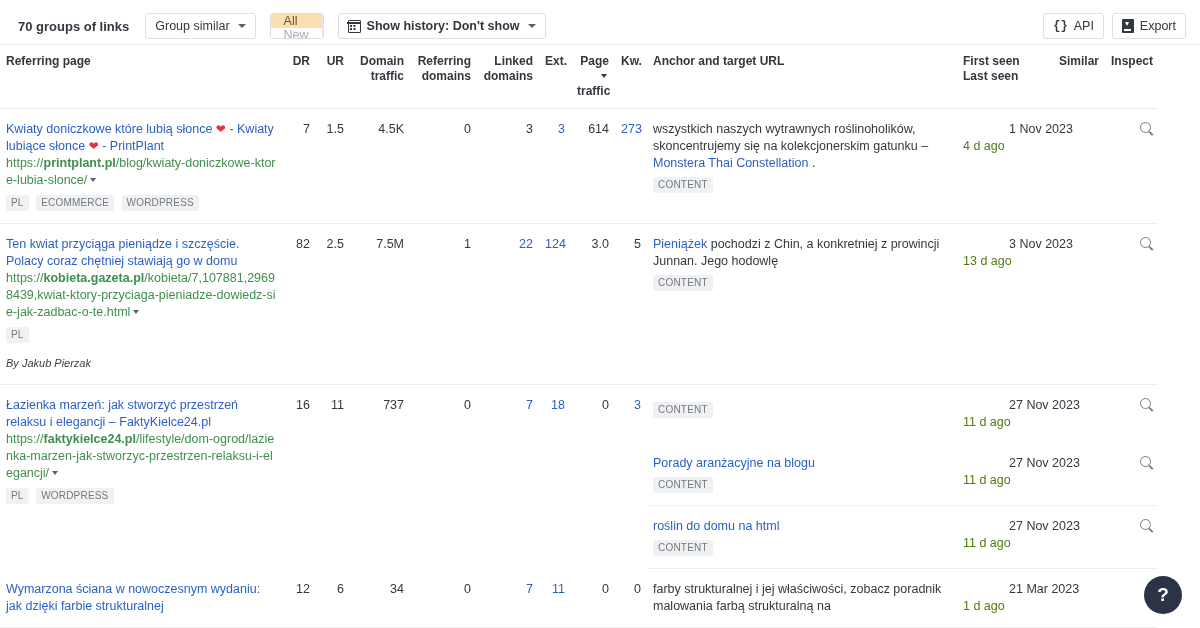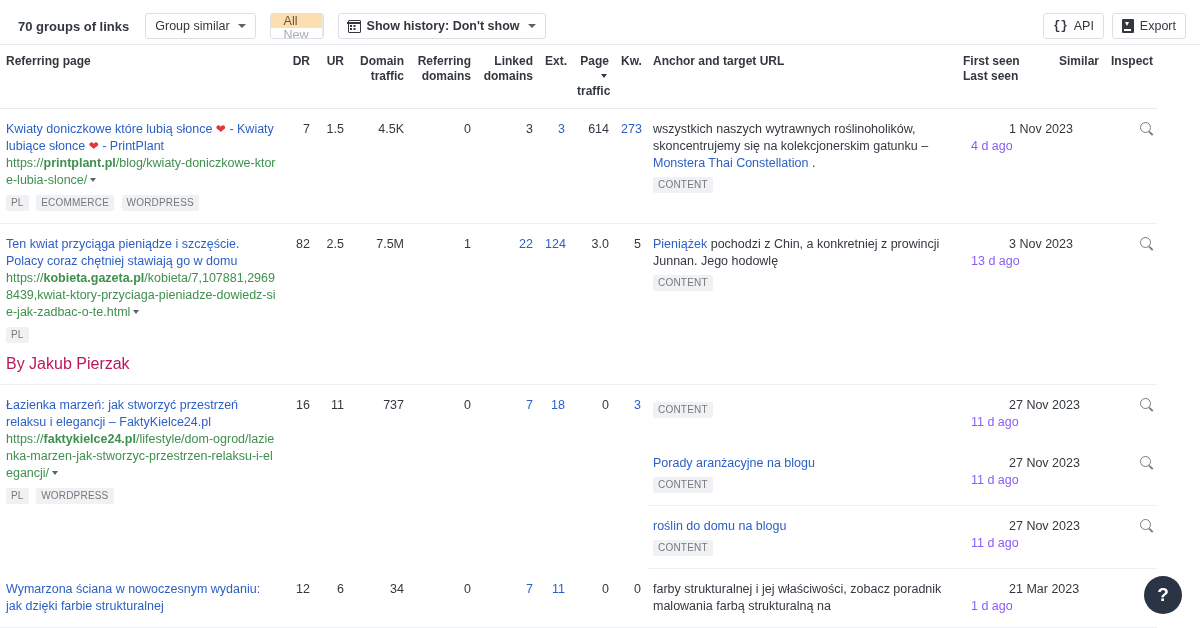--- a/index.html
+++ b/index.html
@@ -216,39 +216,40 @@
     color: #73797f;
     font-size: 10px;
     letter-spacing: 0.2px;
     padding: 2px 5px;
     border-radius: 2px;
     margin-right: 4px;
     line-height: 12px;
   }
   .byline {
     margin-top: 12px;
-    color: #be185d;
-    font-size: 16px;
+    color: #404040;
+    font-size: 11px;
+    font-style: italic;
   }
   .num-link { color: #2c5fc4; cursor: pointer; }
   .anchor-text { color: #333840; line-height: 17px; }
   .anchor-link { color: #2c5fc4; cursor: pointer; }
   .badge-content {
     display: inline-block;
     background: #f0f1f3;
     color: #73797f;
     font-size: 10px;
     letter-spacing: 0.2px;
     padding: 2px 5px;
     border-radius: 2px;
     margin-top: 5px;
     line-height: 12px;
   }
   .seen-first { color: #333840; margin-left: 46px; }
-  .seen-last { color: #8b5cf6; margin-left: 8px; }
+  .seen-last { color: #4d7c0f; }
   .mag {
     display: inline-block;
     width: 11px; height: 11px;
     border: 1.6px solid #767c83;
     border-radius: 50%;
     position: relative;
     cursor: pointer;
   }
   .mag::after {
     content: "";
@@ -441,21 +442,21 @@
       <td class="c-seen">
         <div class="seen-first">27 Nov 2023</div>
         <div class="seen-last">11 d ago</div>
       </td>
       <td class="c-sim"></td>
       <td class="c-insp"><span class="mag"></span></td>
     </tr>
 
     <tr class="sub">
       <td class="c-anchor">
-        <div class="anchor-text"><span class="anchor-link">roślin do domu na blogu</span></div>
+        <div class="anchor-text"><span class="anchor-link">roślin do domu na html</span></div>
         <span class="badge-content">CONTENT</span>
       </td>
       <td class="c-seen">
         <div class="seen-first">27 Nov 2023</div>
         <div class="seen-last">11 d ago</div>
       </td>
       <td class="c-sim"></td>
       <td class="c-insp"><span class="mag"></span></td>
     </tr>
 

